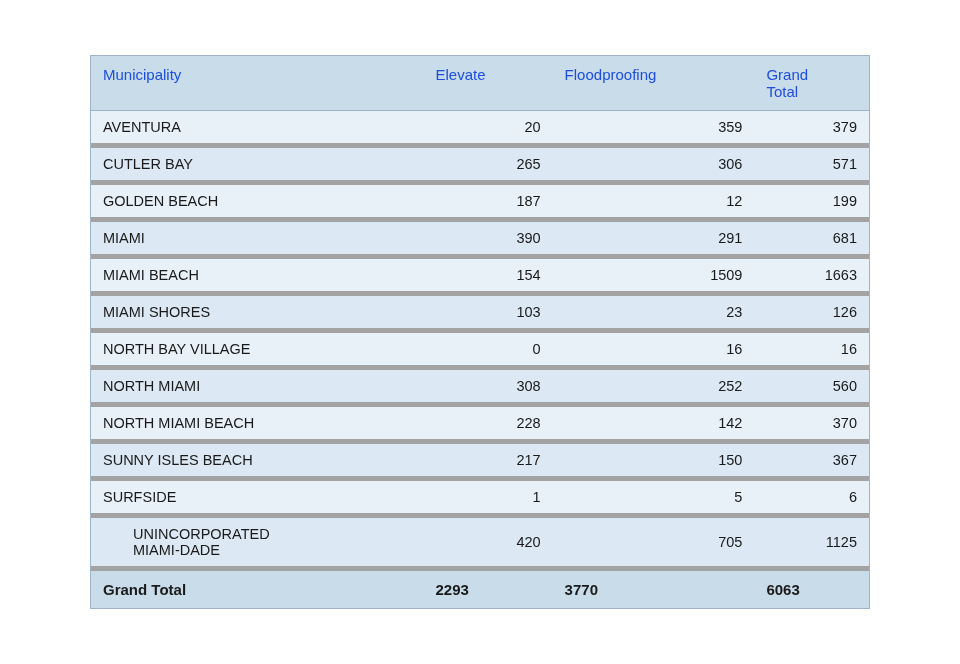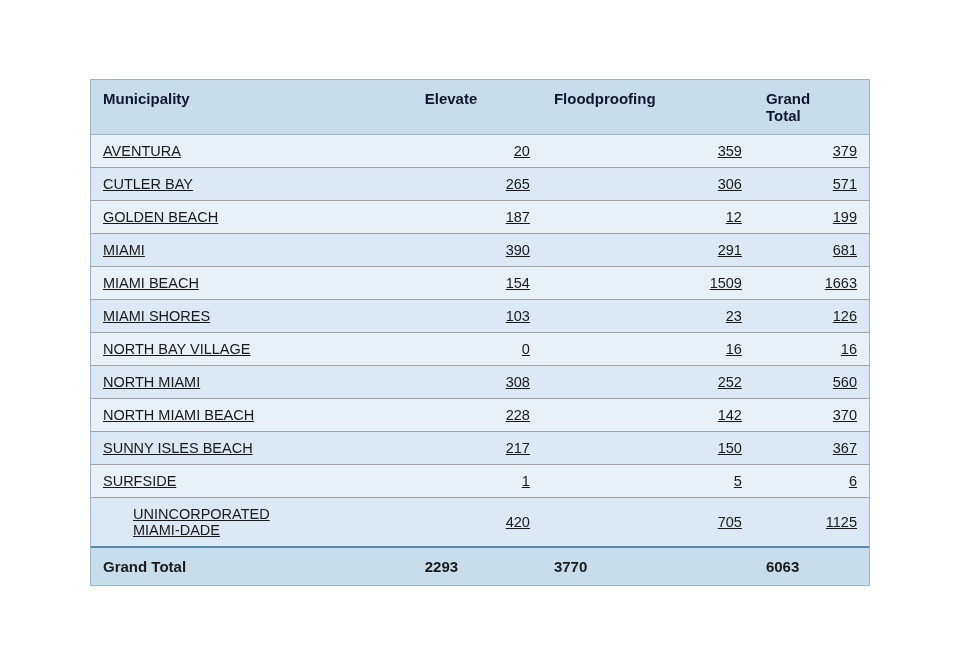--- a/index.html
+++ b/index.html
@@ -24,40 +24,39 @@
     }
 
     table {
       width: 100%;
       border-collapse: collapse;
       background: #dce8f3;
     }
 
     thead tr th {
       background: #c8dcea;
-      font-weight: bold;
-      color: #0f172a;
+      font-weight: normal;
+      color: #1d4ed8;
       font-size: 15px;
       padding: 10px 12px;
       text-align: left;
       vertical-align: top;
       border-bottom: 1.5px solid #a0b4c8;
     }
 
     thead tr th.num-col {
       text-align: left;
     }
 
     tbody tr td {
       font-size: 14.5px;
       color: #1a1a1a;
       padding: 8px 12px;
-      border-bottom: 1px solid #a3a3a3;
+      border-bottom: 5px solid #a3a3a3;
       background: #e8f0f8;
-      text-decoration: underline;
     }
 
     tbody tr:nth-child(even) td {
       background: #dce8f3;
     }
 
     tbody tr td.num-col {
       text-align: right;
     }
 

